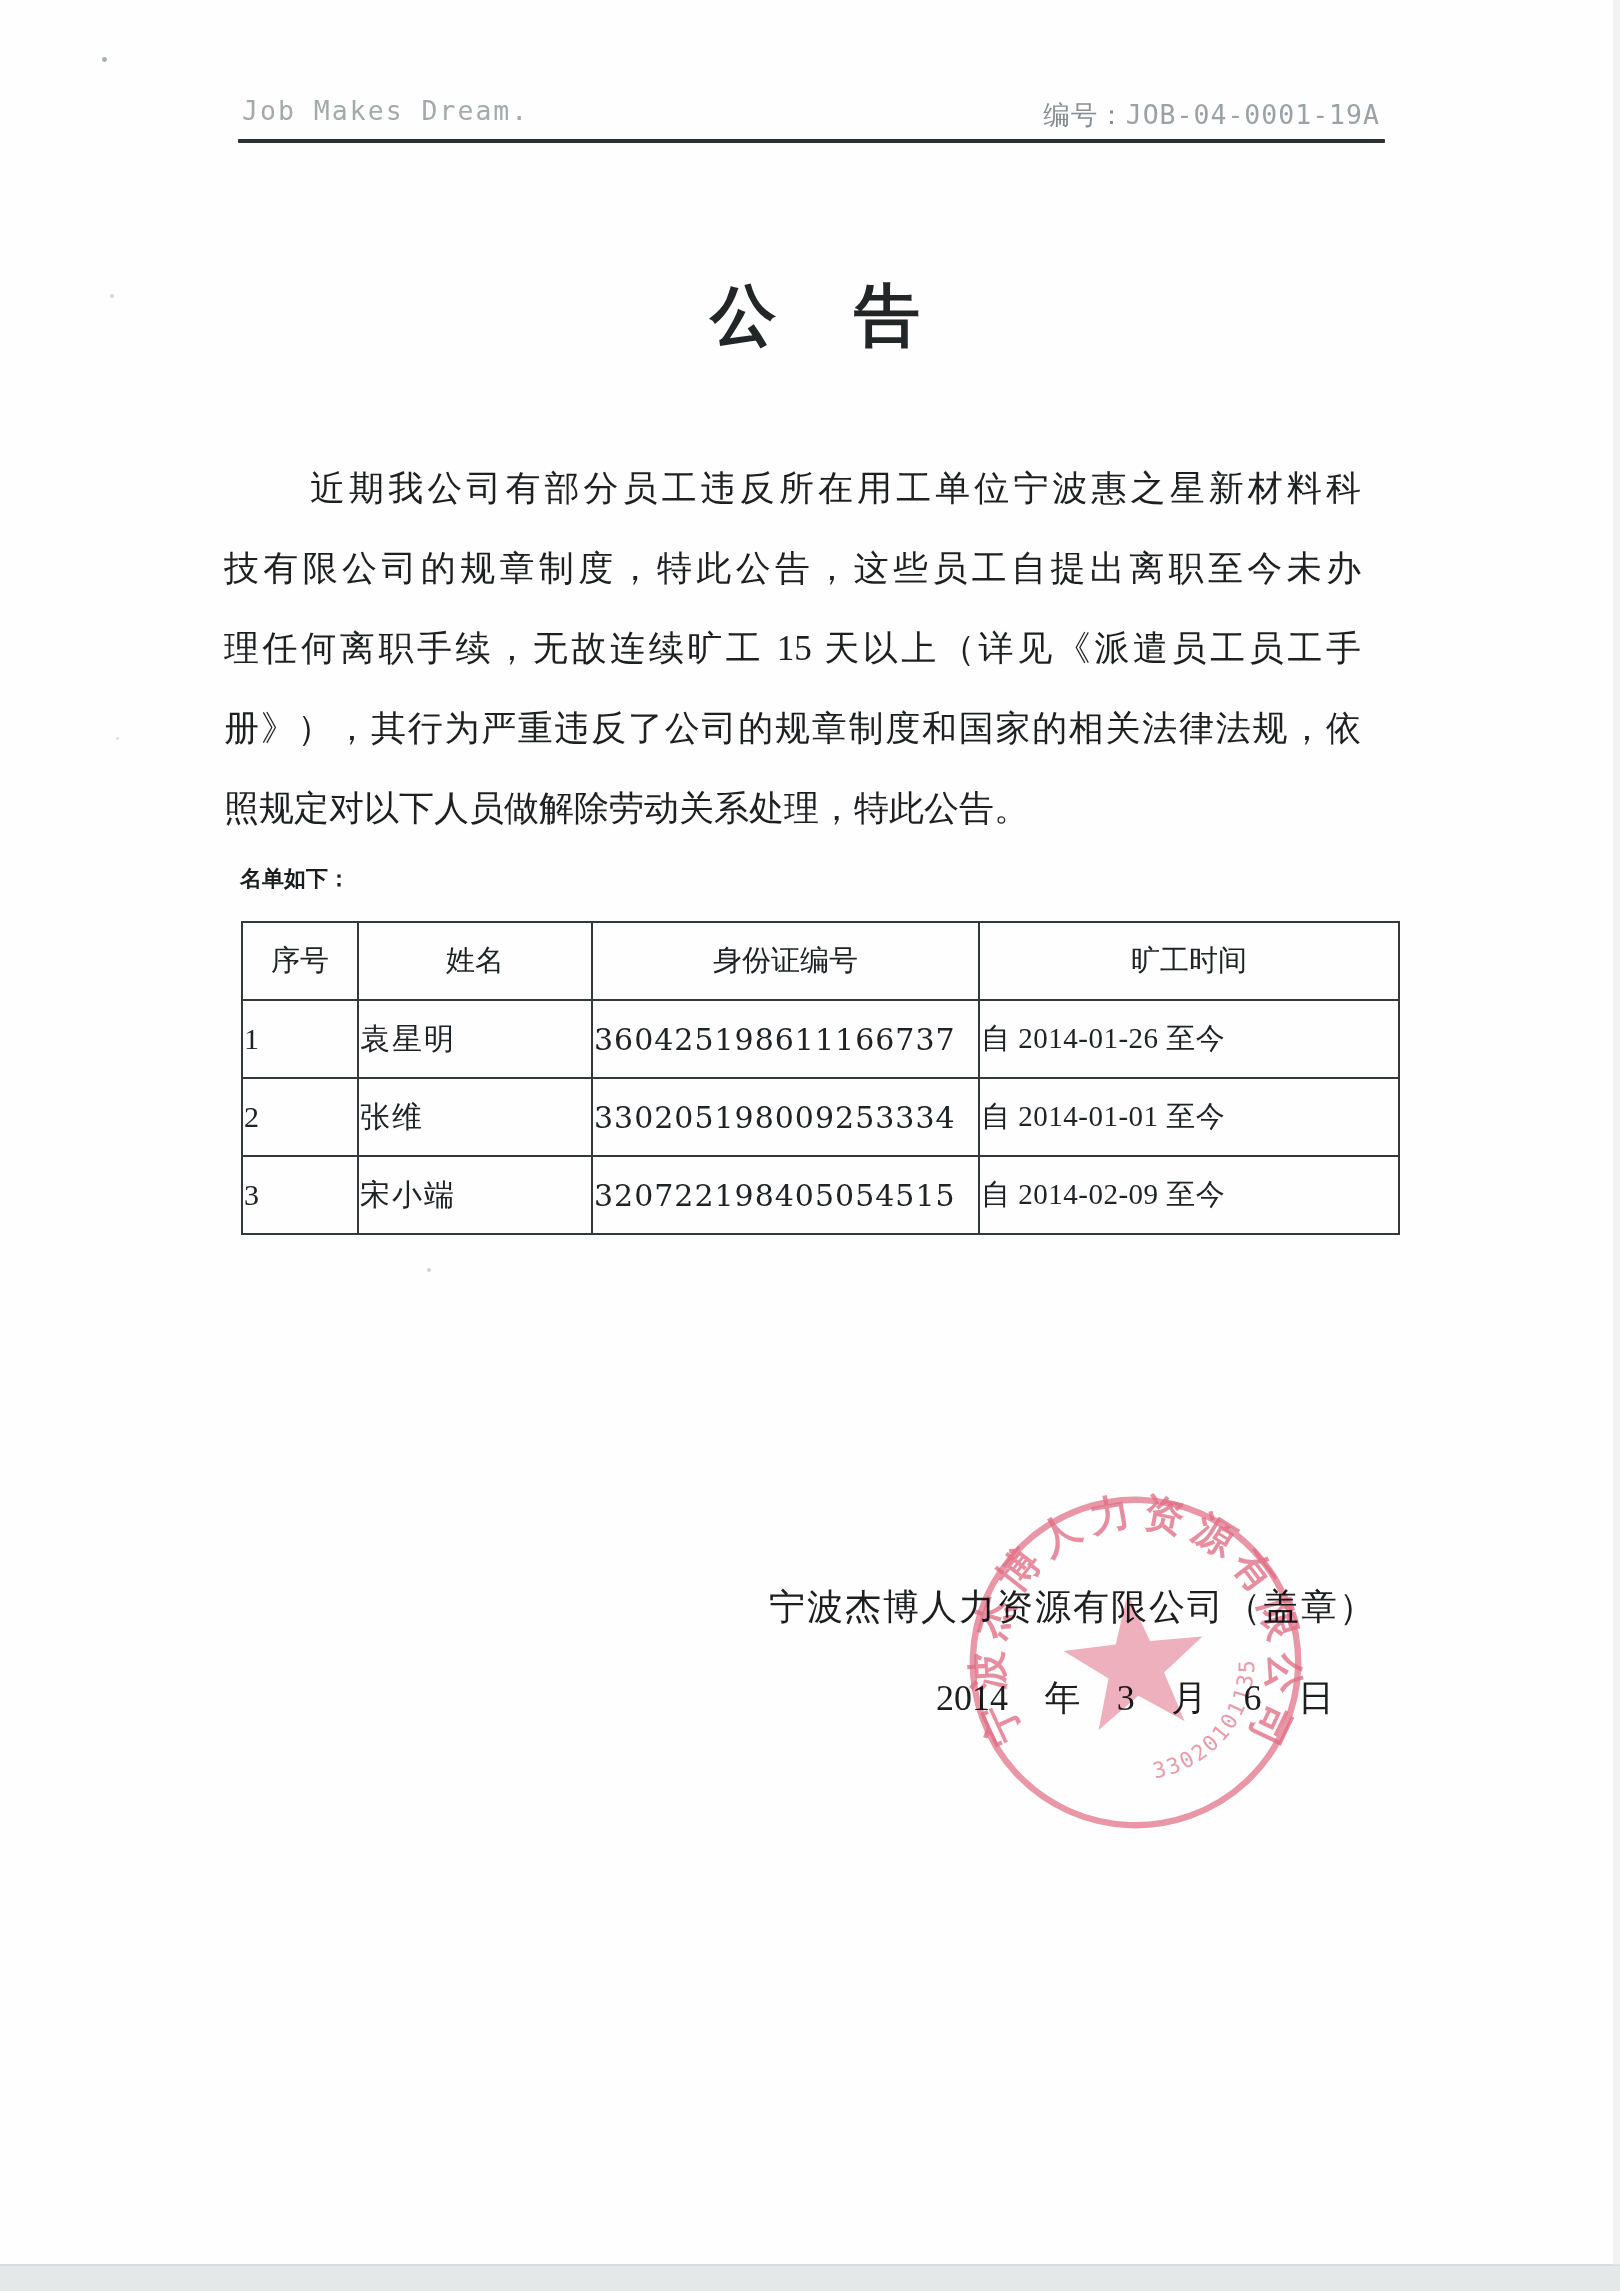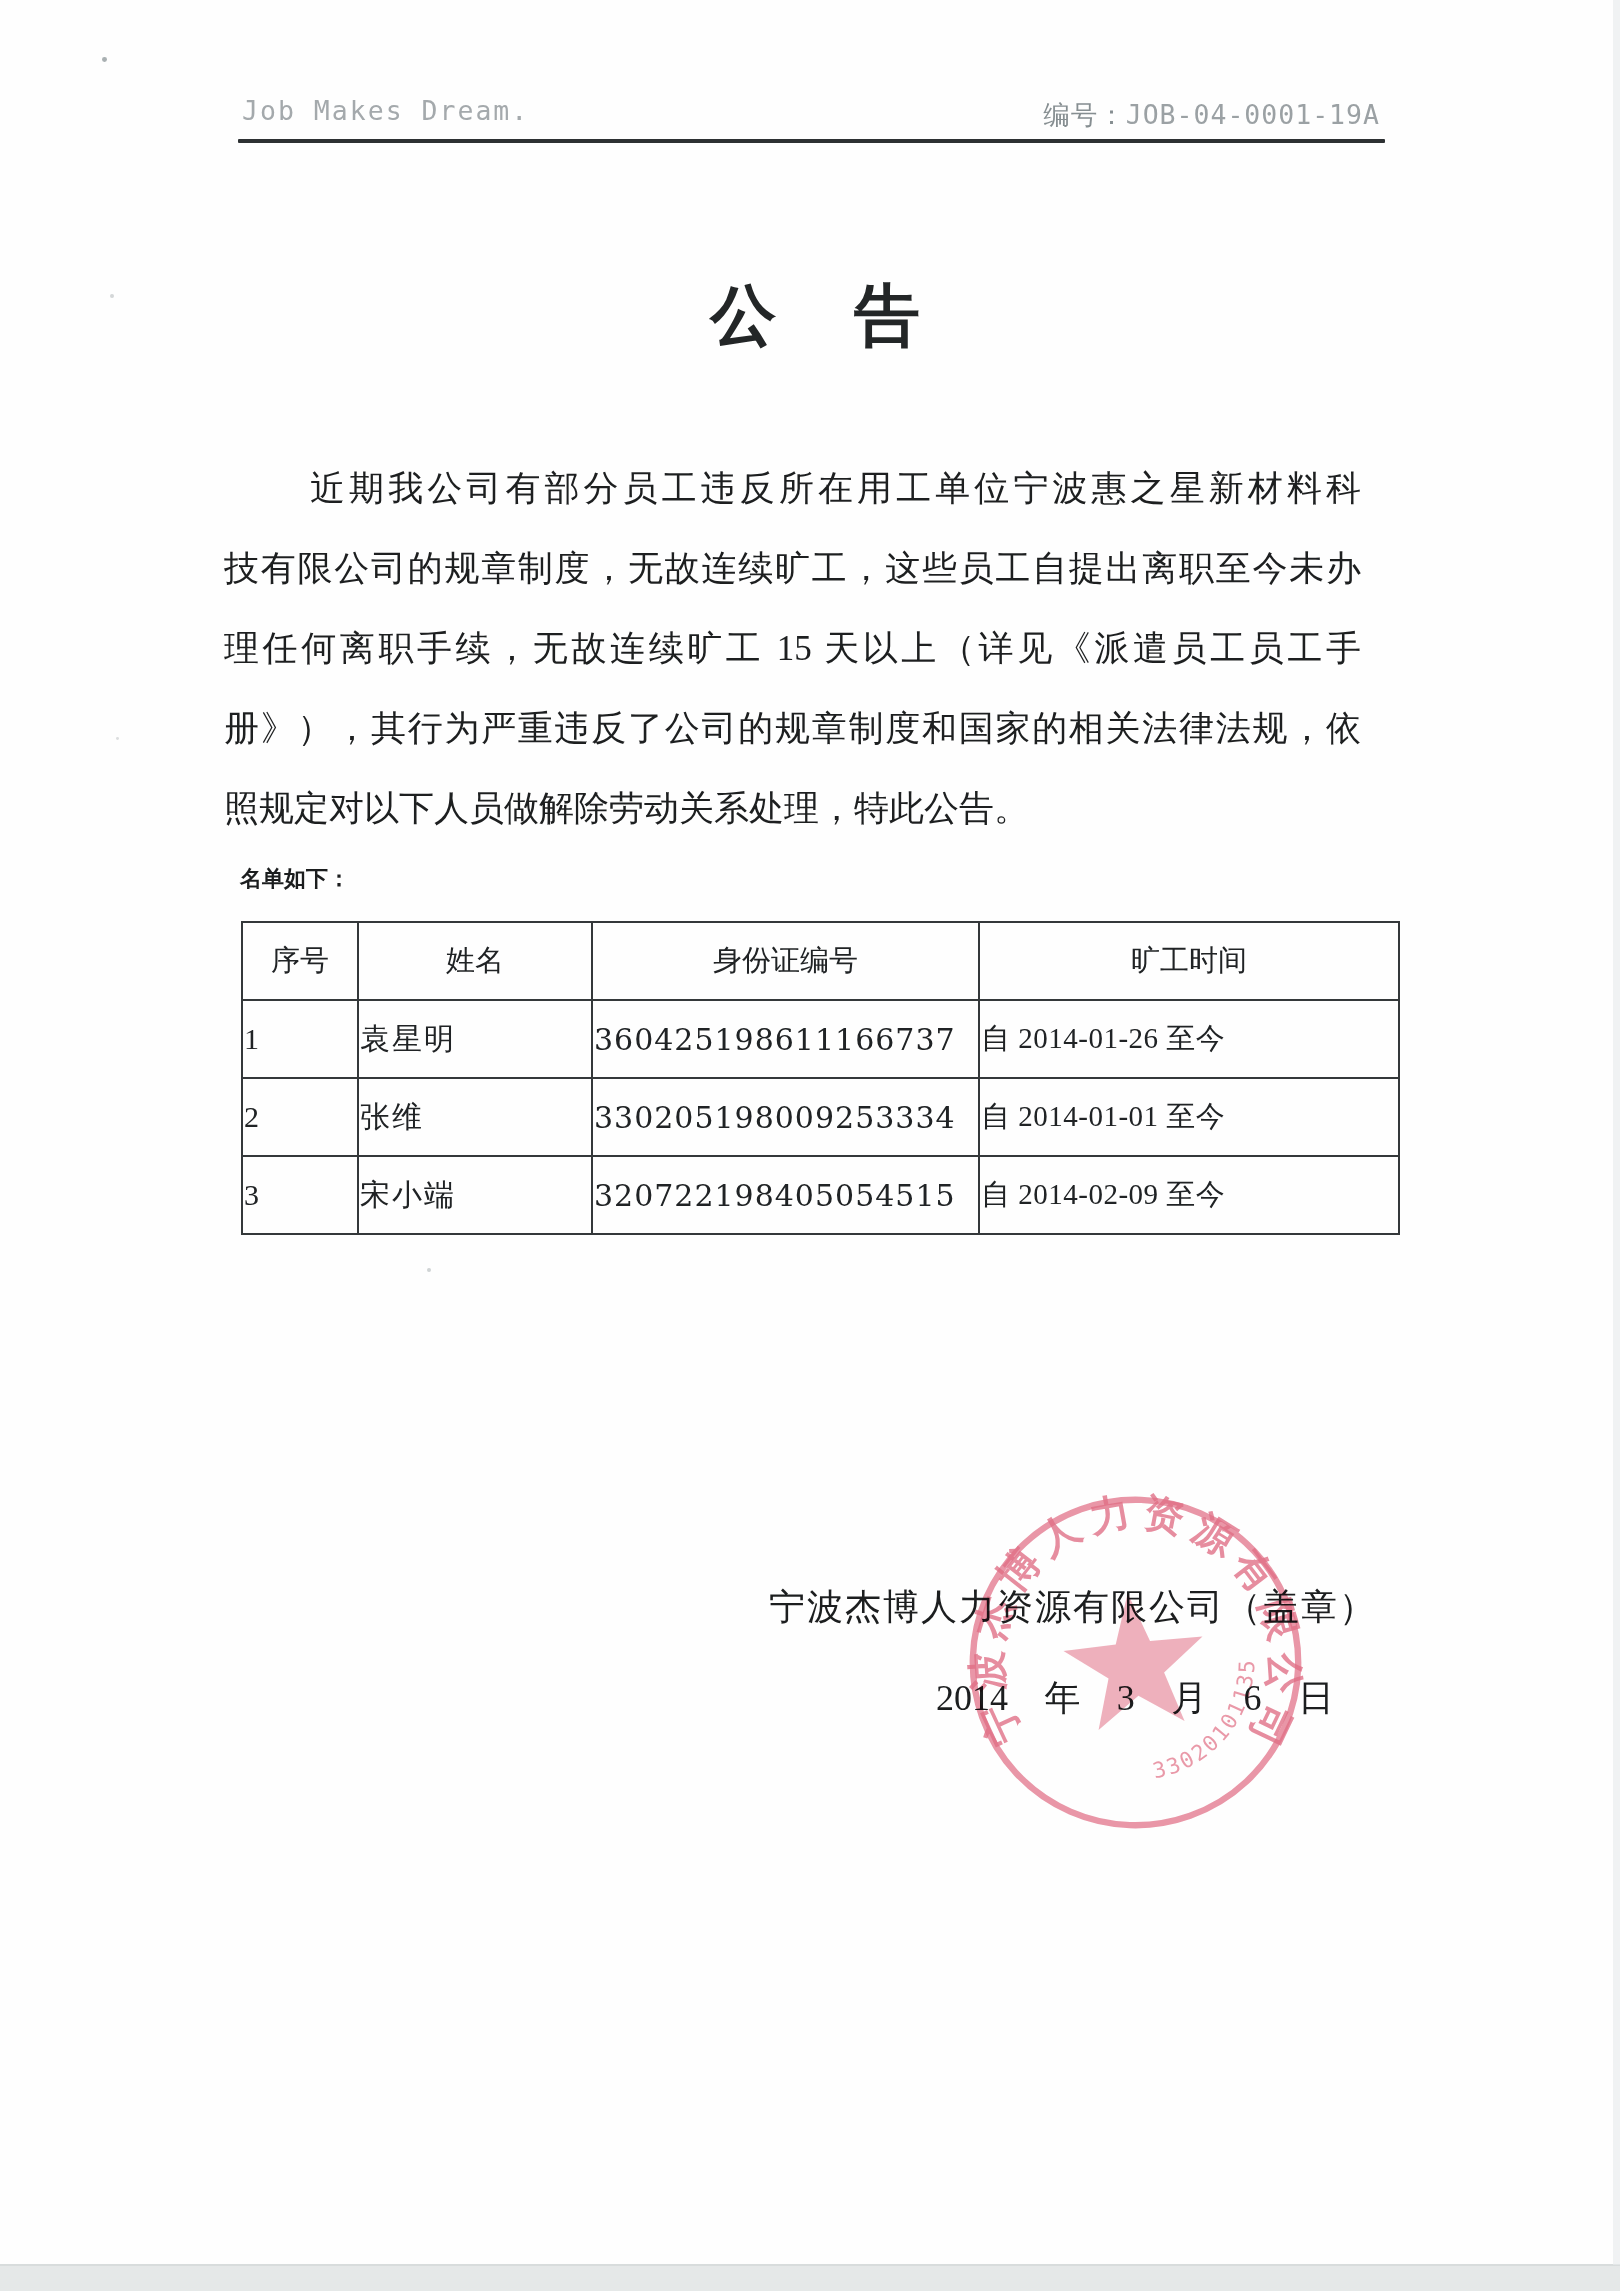--- a/index.html
+++ b/index.html
@@ -103,21 +103,21 @@
   <div class="slogan">Job Makes Dream.</div>
   <div class="doc-number">
     <span class="lbl">编号：</span><span class="val">JOB-04-0001-19A</span>
   </div>
   <div class="header-rule"></div>
 
   <h1 class="title">公　告</h1>
 
   <div class="body-text">
     <div class="bline just indent">近期我公司有部分员工违反所在用工单位宁波惠之星新材料科</div>
-    <div class="bline just">技有限公司的规章制度，无故连续旷工，这些员工自提出离职至今未办</div>
+    <div class="bline just">技有限公司的规章制度，特此公告，这些员工自提出离职至今未办</div>
     <div class="bline just">理任何离职手续，无故连续旷工 15 天以上（详见《派遣员工员工手</div>
     <div class="bline just">册》），其行为严重违反了公司的规章制度和国家的相关法律法规，依</div>
     <div class="bline">照规定对以下人员做解除劳动关系处理，特此公告。</div>
   </div>
 
   <div class="list-label">名单如下：</div>
 
   <table class="roster">
     <colgroup>
       <col style="width:116px">

